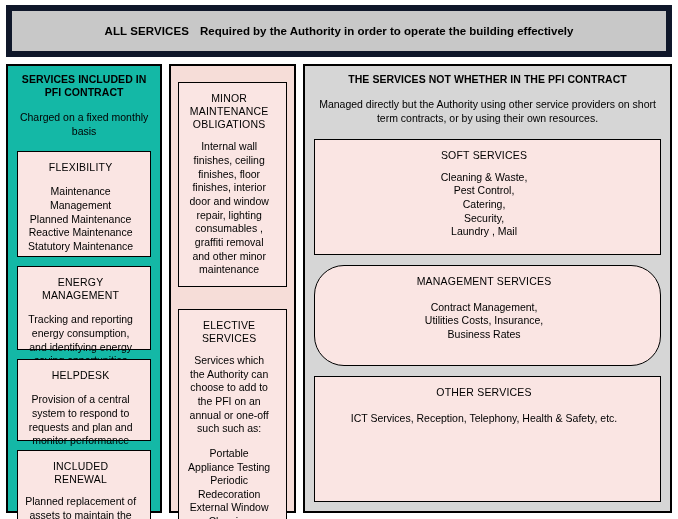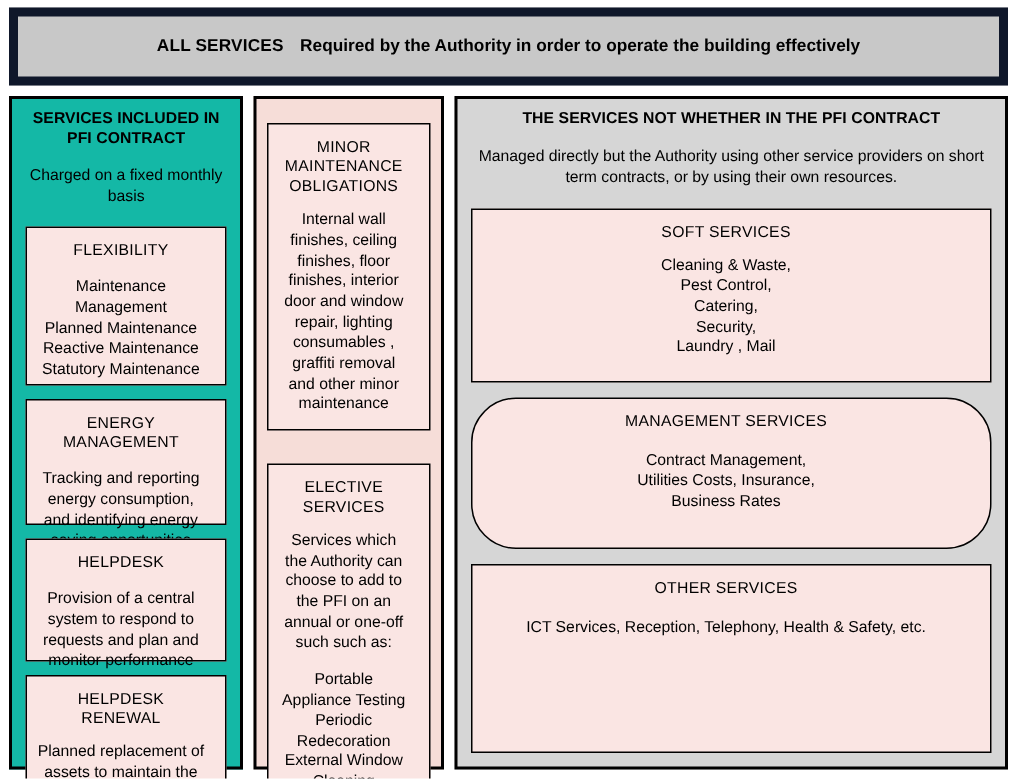--- a/index.html
+++ b/index.html
@@ -181,21 +181,21 @@
           <div class="card-title">ENERGY MANAGEMENT</div>
           <div class="card-body gap-md">Tracking and reporting energy consumption, and identifying energy saving opportunities</div>
         </div>
 
         <div class="card card-helpdesk">
           <div class="card-title">HELPDESK</div>
           <div class="card-body gap-md">Provision of a central system to respond to requests and plan and monitor performance</div>
         </div>
 
         <div class="card card-lifecycle">
-          <div class="card-title">HELPDESK RENEWAL</div>
+          <div class="card-title">INCLUDED RENEWAL</div>
           <div class="card-body gap-sm">Planned replacement of assets to maintain the efficiency and appearance of the building</div>
         </div>
 
       </div>
     </div>
 
     <div class="column col-mid">
       <div class="cards">
 
         <div class="card card-minor">

